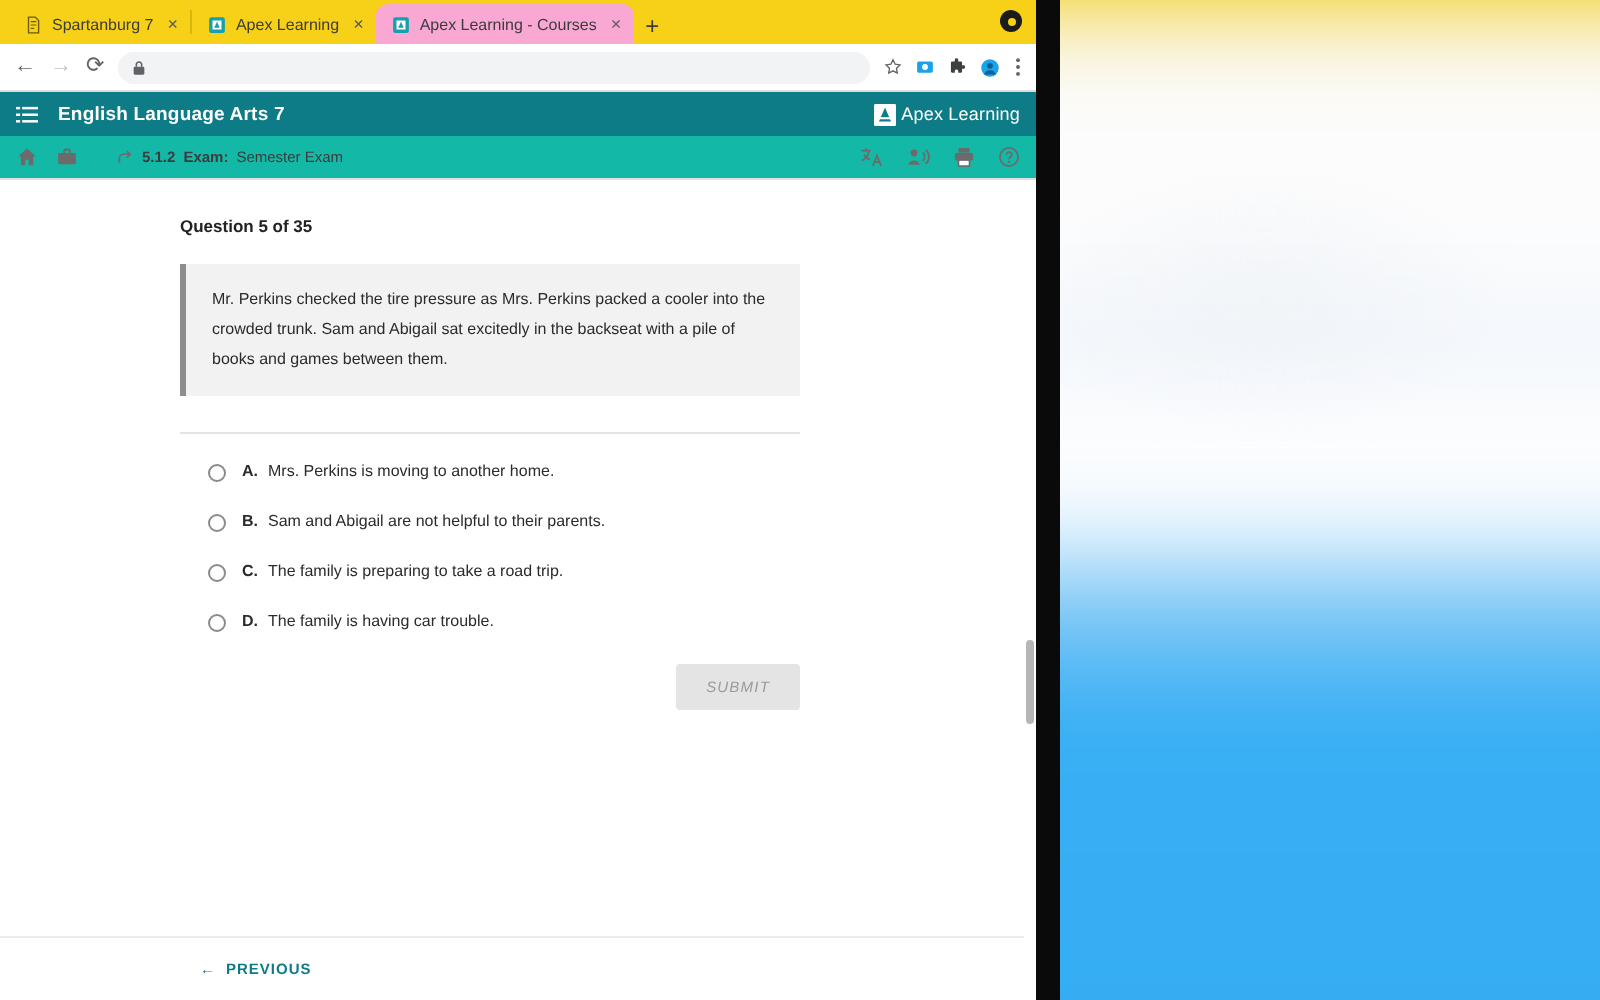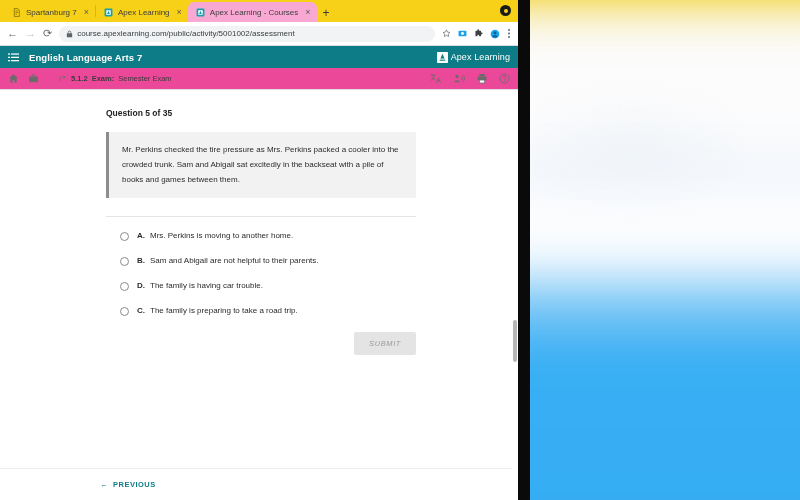--- a/index.html
+++ b/index.html
@@ -59,33 +59,33 @@
     height:22px; background:#0e7c86;
     display:flex; align-items:center; padding:0 8px; color:#fff;
   }
   #menu-icon{ width:11px; margin-right:10px; }
   #course-title{ font-size:9.5px; font-weight:bold; letter-spacing:.1px; }
   #brand{ margin-left:auto; display:flex; align-items:center; gap:3px; }
   #brand-name{ font-size:9px; color:#ffffff; letter-spacing:.1px; }
 
   
   #sub-toolbar{
-    height:22px; background:#ec4899; border-bottom:1px solid #e0e0e0;
+    height:22px; background:#14b8a6; border-bottom:1px solid #e0e0e0;
     display:flex; align-items:center; padding:0 8px; gap:9px;text-align:center;
   }
   .tool-ico{ color:#6b6b6b; display:block; }
   #crumb{ display:flex; align-items:center; gap:4px; margin-left:10px; font-size:7.5px; color:#3c3c3c; }
   #crumb-num{ font-weight:bold; }
   #crumb-kind{ font-weight:bold; }
   #toolbar-right{ margin-left:auto; display:flex; align-items:center; gap:11px; }
 
   
   #content{
     position:absolute; left:0; top:90px; width:518px; height:378px;
-    background:#fff; padding:18px 0 0 16px; overflow:hidden;
+    background:#fff; padding:18px 0 0 0; overflow:hidden;
   }
   #q-wrap{ width:310px; margin-left:90px; }
   #question-counter{ font-size:8.5px; font-weight:bold; color:#222; margin-bottom:14px; }
 
   #passage{
     background:#f2f2f2; border-left:3px solid #8d8d8d;
     padding:11px 12px 11px 13px; margin-bottom:18px;
   }
   #passage-text{ font-size:8px; line-height:1.85; color:#2b2b2b; }
 
@@ -197,21 +197,20 @@
   <div id="omnibox-row">
     <span class="nav-ico">←</span>
     <span class="nav-ico dim">→</span>
     <span class="nav-ico">⟳</span>
 
     <div id="omnibox" title="Search Google or type a URL">
       <svg width="7" height="8" viewBox="0 0 10 12">
         <rect x="1" y="5" width="8" height="6" rx="1" fill="#5f6368"></rect>
         <path d="M3 5V3.5a2 2 0 014 0V5" fill="none" stroke="#5f6368" stroke-width="1.2"></path>
       </svg>
-      <span id="omnibox-url">course.apexlearning.com/public/activity/5001002/assessment</span>
     </div>
 
     <div class="omni-right">
       <svg width="9" height="9" viewBox="0 0 16 16">
         <path d="M8 1.6l1.9 3.9 4.3.6-3.1 3 .7 4.3L8 11.4l-3.8 2 .7-4.3-3.1-3 4.3-.6z" fill="none" stroke="#5f6368" stroke-width="1.2"></path>
       </svg>
       <svg width="9" height="9" viewBox="0 0 16 16">
         <rect x="1" y="3" width="14" height="10" rx="1.5" fill="#1aa3e8"></rect>
         <circle cx="8" cy="8" r="2.6" fill="#ffffff"></circle>
       </svg>
@@ -307,25 +306,25 @@
       <div class="choice">
         <span class="radio"></span>
         <span class="choice-text"><b class="choice-letter">A.</b><span>Mrs. Perkins is moving to another home.</span></span>
       </div>
       <div class="choice">
         <span class="radio"></span>
         <span class="choice-text"><b class="choice-letter">B.</b><span>Sam and Abigail are not helpful to their parents.</span></span>
       </div>
       <div class="choice">
         <span class="radio"></span>
-        <span class="choice-text"><b class="choice-letter">D.</b><span>The family is having car trouble.</span></span>
+        <span class="choice-text"><b class="choice-letter">C.</b><span>The family is preparing to take a road trip.</span></span>
       </div>
       <div class="choice">
         <span class="radio"></span>
-        <span class="choice-text"><b class="choice-letter">C.</b><span>The family is preparing to take a road trip.</span></span>
+        <span class="choice-text"><b class="choice-letter">D.</b><span>The family is having car trouble.</span></span>
       </div>
     </div>
 
     <div id="submit-row">
       <button id="submit-button" disabled="">SUBMIT</button>
     </div>
   </div>
 
   <div id="footer">
     <div id="previous-link">

